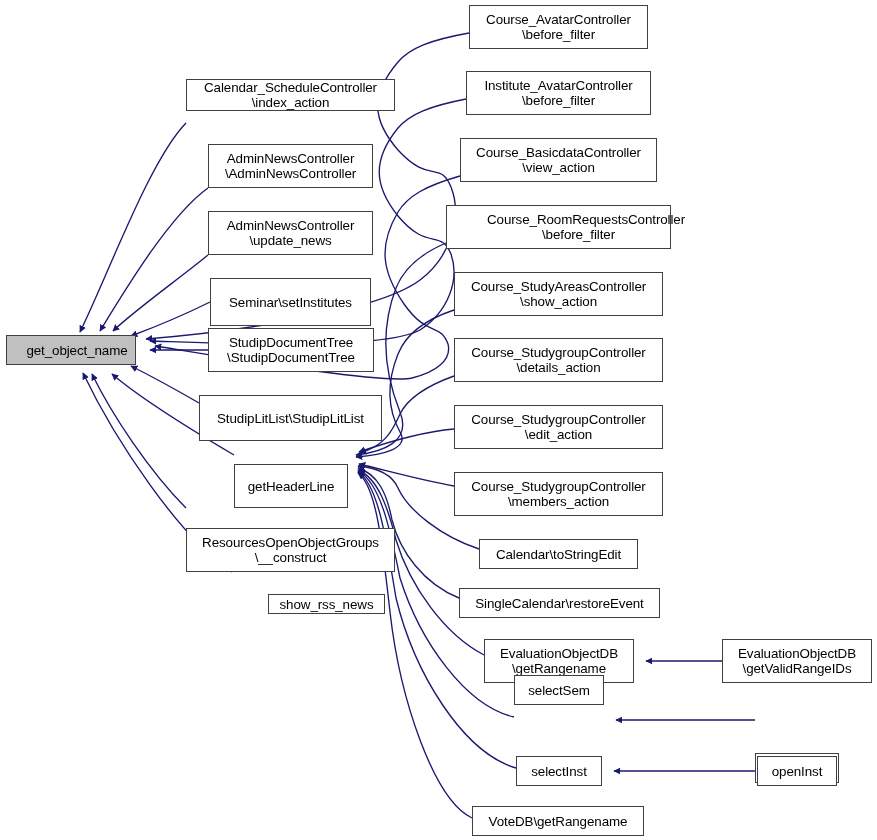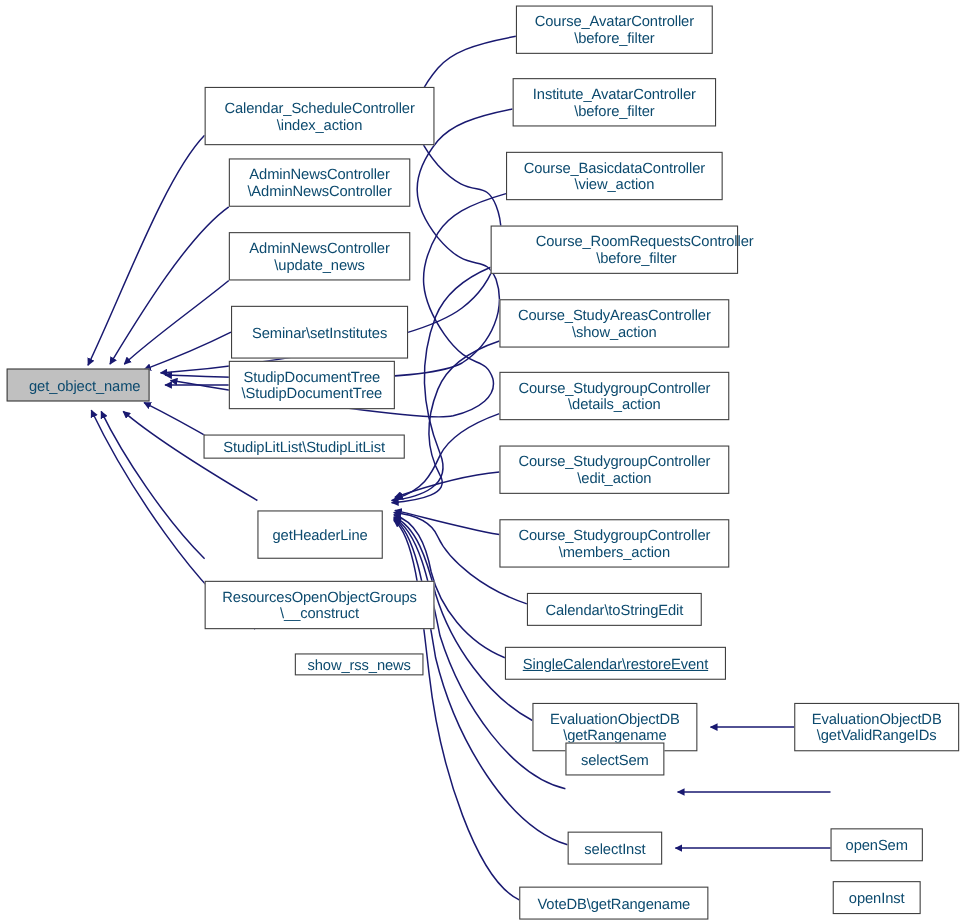--- a/index.html
+++ b/index.html
@@ -23,21 +23,21 @@
     top: 0;
     width: 877px;
     height: 840px;
     pointer-events: none;
   }
   .node {
     position: absolute;
     box-sizing: border-box;
     background: #ffffff;
     border: 1px solid #404040;
-    color: #0c4a6e;
+    color: #000000;
     font-size: 13.4px;
     line-height: 15px;
     text-align: center;
     display: flex;
     align-items: center;
     justify-content: center;
     white-space: pre;
     letter-spacing: -0.1px;
     z-index: 5;
   }
@@ -86,30 +86,30 @@
         <path d="M514,717 C466,706 420,642 400,578 C390,528 380,482 358,471" fill="none" stroke="#191970" stroke-width="1.35" marker-end="url(#arrow)"></path>
         <path d="M516,768 C462,752 414,672 396,598 C386,538 378,484 358,472" fill="none" stroke="#191970" stroke-width="1.35" marker-end="url(#arrow)"></path>
         <path d="M472,818 C434,800 400,700 390,612 C382,540 376,486 358,473" fill="none" stroke="#191970" stroke-width="1.35" marker-end="url(#arrow)"></path>
         <path d="M722,661 L646,661" fill="none" stroke="#191970" stroke-width="1.35" marker-end="url(#arrow)"></path>
         <path d="M755,720 L616,720" fill="none" stroke="#191970" stroke-width="1.35" marker-end="url(#arrow)"></path>
         <path d="M757,771 L614,771" fill="none" stroke="#191970" stroke-width="1.35" marker-end="url(#arrow)"></path>
       </g>
   </svg>
   <div id="nodes-group">
       <div class="node highlight" style="left: 6px; top: 335px; width: 130px; height: 30px;"><span class="node-label">get_object_name</span></div>
-      <div class="node" style="left: 186px; top: 79px; width: 209px; height: 53px;"><span class="node-label">Calendar_ScheduleController
+      <div class="node" style="left: 186px; top: 79px; width: 209px; height: 32px;"><span class="node-label">Calendar_ScheduleController
 \index_action</span></div>
       <div class="node" style="left: 208px; top: 144px; width: 165px; height: 44px;"><span class="node-label">AdminNewsController
 \AdminNewsController</span></div>
       <div class="node" style="left: 208px; top: 211px; width: 165px; height: 44px;"><span class="node-label">AdminNewsController
 \update_news</span></div>
       <div class="node" style="left: 210px; top: 278px; width: 161px; height: 48px;"><span class="node-label">Seminar\setInstitutes</span></div>
-      <div class="node" style="left: 208px; top: 328px; width: 151px; height: 44px;"><span class="node-label">StudipDocumentTree
+      <div class="node" style="left: 208px; top: 328px; width: 166px; height: 44px;"><span class="node-label">StudipDocumentTree
 \StudipDocumentTree</span></div>
-      <div class="node" style="left: 185px; top: 395px; width: 183px; height: 22px;"><span class="node-label">StudipLitList\StudipLitList</span></div>
+      <div class="node" style="left: 199px; top: 395px; width: 183px; height: 46px;"><span class="node-label">StudipLitList\StudipLitList</span></div>
       <div class="node" style="left: 234px; top: 464px; width: 114px; height: 44px; align-items: center;"><span class="node-label">getHeaderLine</span></div>
       <div class="node" style="left: 186px; top: 496px; width: 209px; height: 44px; margin-top: 32px;"><span class="node-label">ResourcesOpenObjectGroups
 \__construct</span></div>
       <div class="node" style="left: 232px; top: 594px; width: 117px; height: 20px; margin-left: 36px;"><span class="node-label">show_rss_news</span></div>
       <div class="node" style="left: 469px; top: 5px; width: 179px; height: 44px;"><span class="node-label">Course_AvatarController
 \before_filter</span></div>
       <div class="node" style="left: 466px; top: 71px; width: 185px; height: 44px;"><span class="node-label">Institute_AvatarController
 \before_filter</span></div>
       <div class="node" style="left: 460px; top: 138px; width: 197px; height: 44px;"><span class="node-label">Course_BasicdataController
 \view_action</span></div>
@@ -117,24 +117,24 @@
 \before_filter</span></div>
       <div class="node" style="left: 454px; top: 272px; width: 209px; height: 44px;"><span class="node-label">Course_StudyAreasController
 \show_action</span></div>
       <div class="node" style="left: 454px; top: 338px; width: 209px; height: 44px;"><span class="node-label">Course_StudygroupController
 \details_action</span></div>
       <div class="node" style="left: 454px; top: 405px; width: 209px; height: 44px;"><span class="node-label">Course_StudygroupController
 \edit_action</span></div>
       <div class="node" style="left: 454px; top: 472px; width: 209px; height: 44px;"><span class="node-label">Course_StudygroupController
 \members_action</span></div>
       <div class="node" style="left: 479px; top: 539px; width: 159px; height: 30px;"><span class="node-label">Calendar\toStringEdit</span></div>
-      <div class="node" style="left: 459px; top: 588px; width: 201px; height: 30px; text-decoration: underline;"><span class="node-label">SingleCalendar\restoreEvent</span></div>
+      <div class="node" style="left: 459px; top: 588px; width: 201px; height: 30px;"><span class="node-label">SingleCalendar\restoreEvent</span></div>
       <div class="node" style="left: 484px; top: 639px; width: 150px; height: 44px;"><span class="node-label">EvaluationObjectDB
 \getRangename</span></div>
       <div class="node" style="left: 514px; top: 675px; width: 90px; height: 30px;"><span class="node-label">selectSem</span></div>
       <div class="node" style="left: 516px; top: 756px; width: 86px; height: 30px;"><span class="node-label">selectInst</span></div>
       <div class="node" style="left: 472px; top: 806px; width: 172px; height: 30px;"><span class="node-label">VoteDB\getRangename</span></div>
       <div class="node" style="left: 722px; top: 639px; width: 150px; height: 44px;"><span class="node-label">EvaluationObjectDB
 \getValidRangeIDs</span></div>
       <div class="node" style="left: 755px; top: 705px; width: 84px; height: 30px; margin-top: 48px;"><span class="node-label">openSem</span></div>
-      <div class="node" style="left: 757px; top: 756px; width: 80px; height: 30px; margin-top: 45px;"><span class="node-label">openInst</span></div>
+      <div class="node" style="left: 757px; top: 756px; width: 80px; height: 30px;"><span class="node-label">openInst</span></div>
     </div>
 </div>
 
 </body></html>

